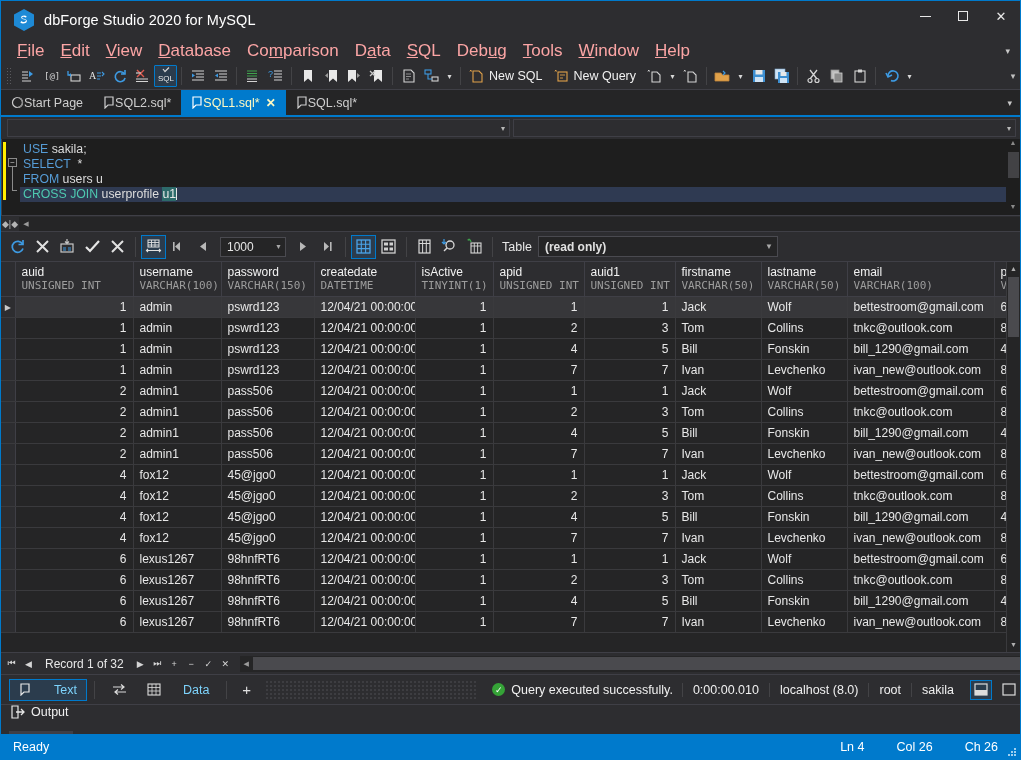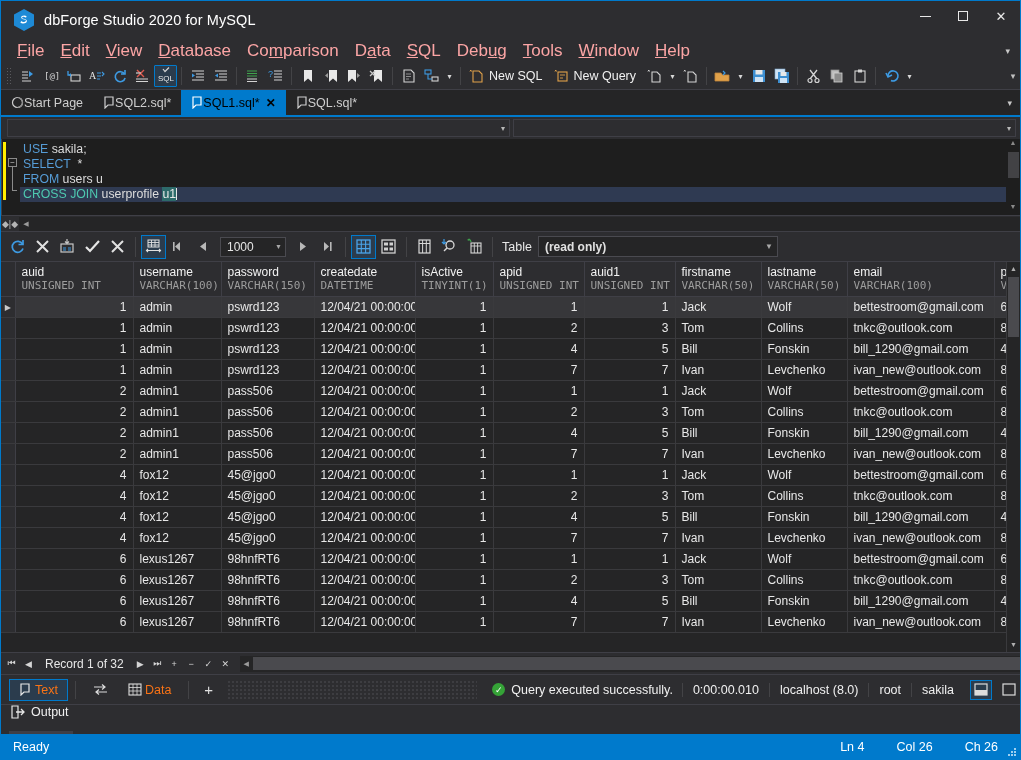--- a/index.html
+++ b/index.html
@@ -89,21 +89,21 @@
     display: flex; align-items: flex-end;
     border-bottom: 2px solid #007acc;
     position: relative;
   }
   .tab {
     height: 25px; display: flex; align-items: center; 
     padding: 0 10px; font-size: 12.5px; color: #d6d6d6; cursor: default;
     background: #2d2d30; white-space: nowrap;
   }
   .tab.inactive { background: #252526; color: #cfcfcf; }
-  .tab.active { background: #007acc; color: #000000; text-align: right; }
+  .tab.active { background: #007acc; color: #fef9c3; text-align: right; }
   .tab .tabclose { font-size: 12px; margin-left: 6px; font-weight: bold; }
   .tab-overflow { margin-left: auto; align-self: center; margin-right: 8px;
       color: #c8c8c8; font-size: 9px; }
 
   
   .editor-wrap { background: #1e1e1e; display: flex; flex-direction: column; }
   .editor-combos { height: 22px; display: flex; gap: 3px; padding: 2px 4px 2px 6px; background:#2d2d30; }
   .combo {
     flex: 1; background: #2d2d30; border: 1px solid #3f3f46;
     display: flex; align-items: center; justify-content: flex-end; padding-right: 4px;
@@ -231,22 +231,22 @@
   .rn-hs-arrow { width: 13px; text-align: center; color: #9a9a9a; font-size: 7px; }
   .rn-hs-thumb { flex: 1; height: 13px; background: #4a4a4e; margin: 0 0px; }
 
   
   .bottombar {
     height: 30px; min-height: 30px; background: #2d2d30;
     display: flex; align-items: center; padding-left: 8px;
     border-top: 1px solid #3f3f46;
   }
   .bb-tab {
-    display: flex; align-items: center; gap: 3px;
-    padding: 3px 9px; font-size: 12.5px; color: #f97316;
+    display: flex; align-items: center; gap: 22px;
+    padding: 3px 9px; font-size: 12.5px; color: #7dd3fc;
     border: 1px solid transparent; cursor: default; flex: none;
   }
   .bb-tab.sel { border-color: #007acc; background: #2b3c4d; }
   .bb-sep { width: 1px; height: 18px; background: #434346; margin: 0 7px; flex: none;}
   .bb-plus { font-size: 15px; color: #e0e0e0; padding: 0 8px; cursor: default; flex:none;}
   .bb-dots { flex: 1; height: 20px; margin: 0 6px;
      background-image: radial-gradient(#3d3d41 0.8px, transparent 0.9px);
      background-size: 4px 4px; }
   .bb-status { display: flex; align-items: center; flex: none; }
   .bb-ok { display: flex; align-items: center; gap: 6px; font-size: 12.5px; color: #f0f0f0;

